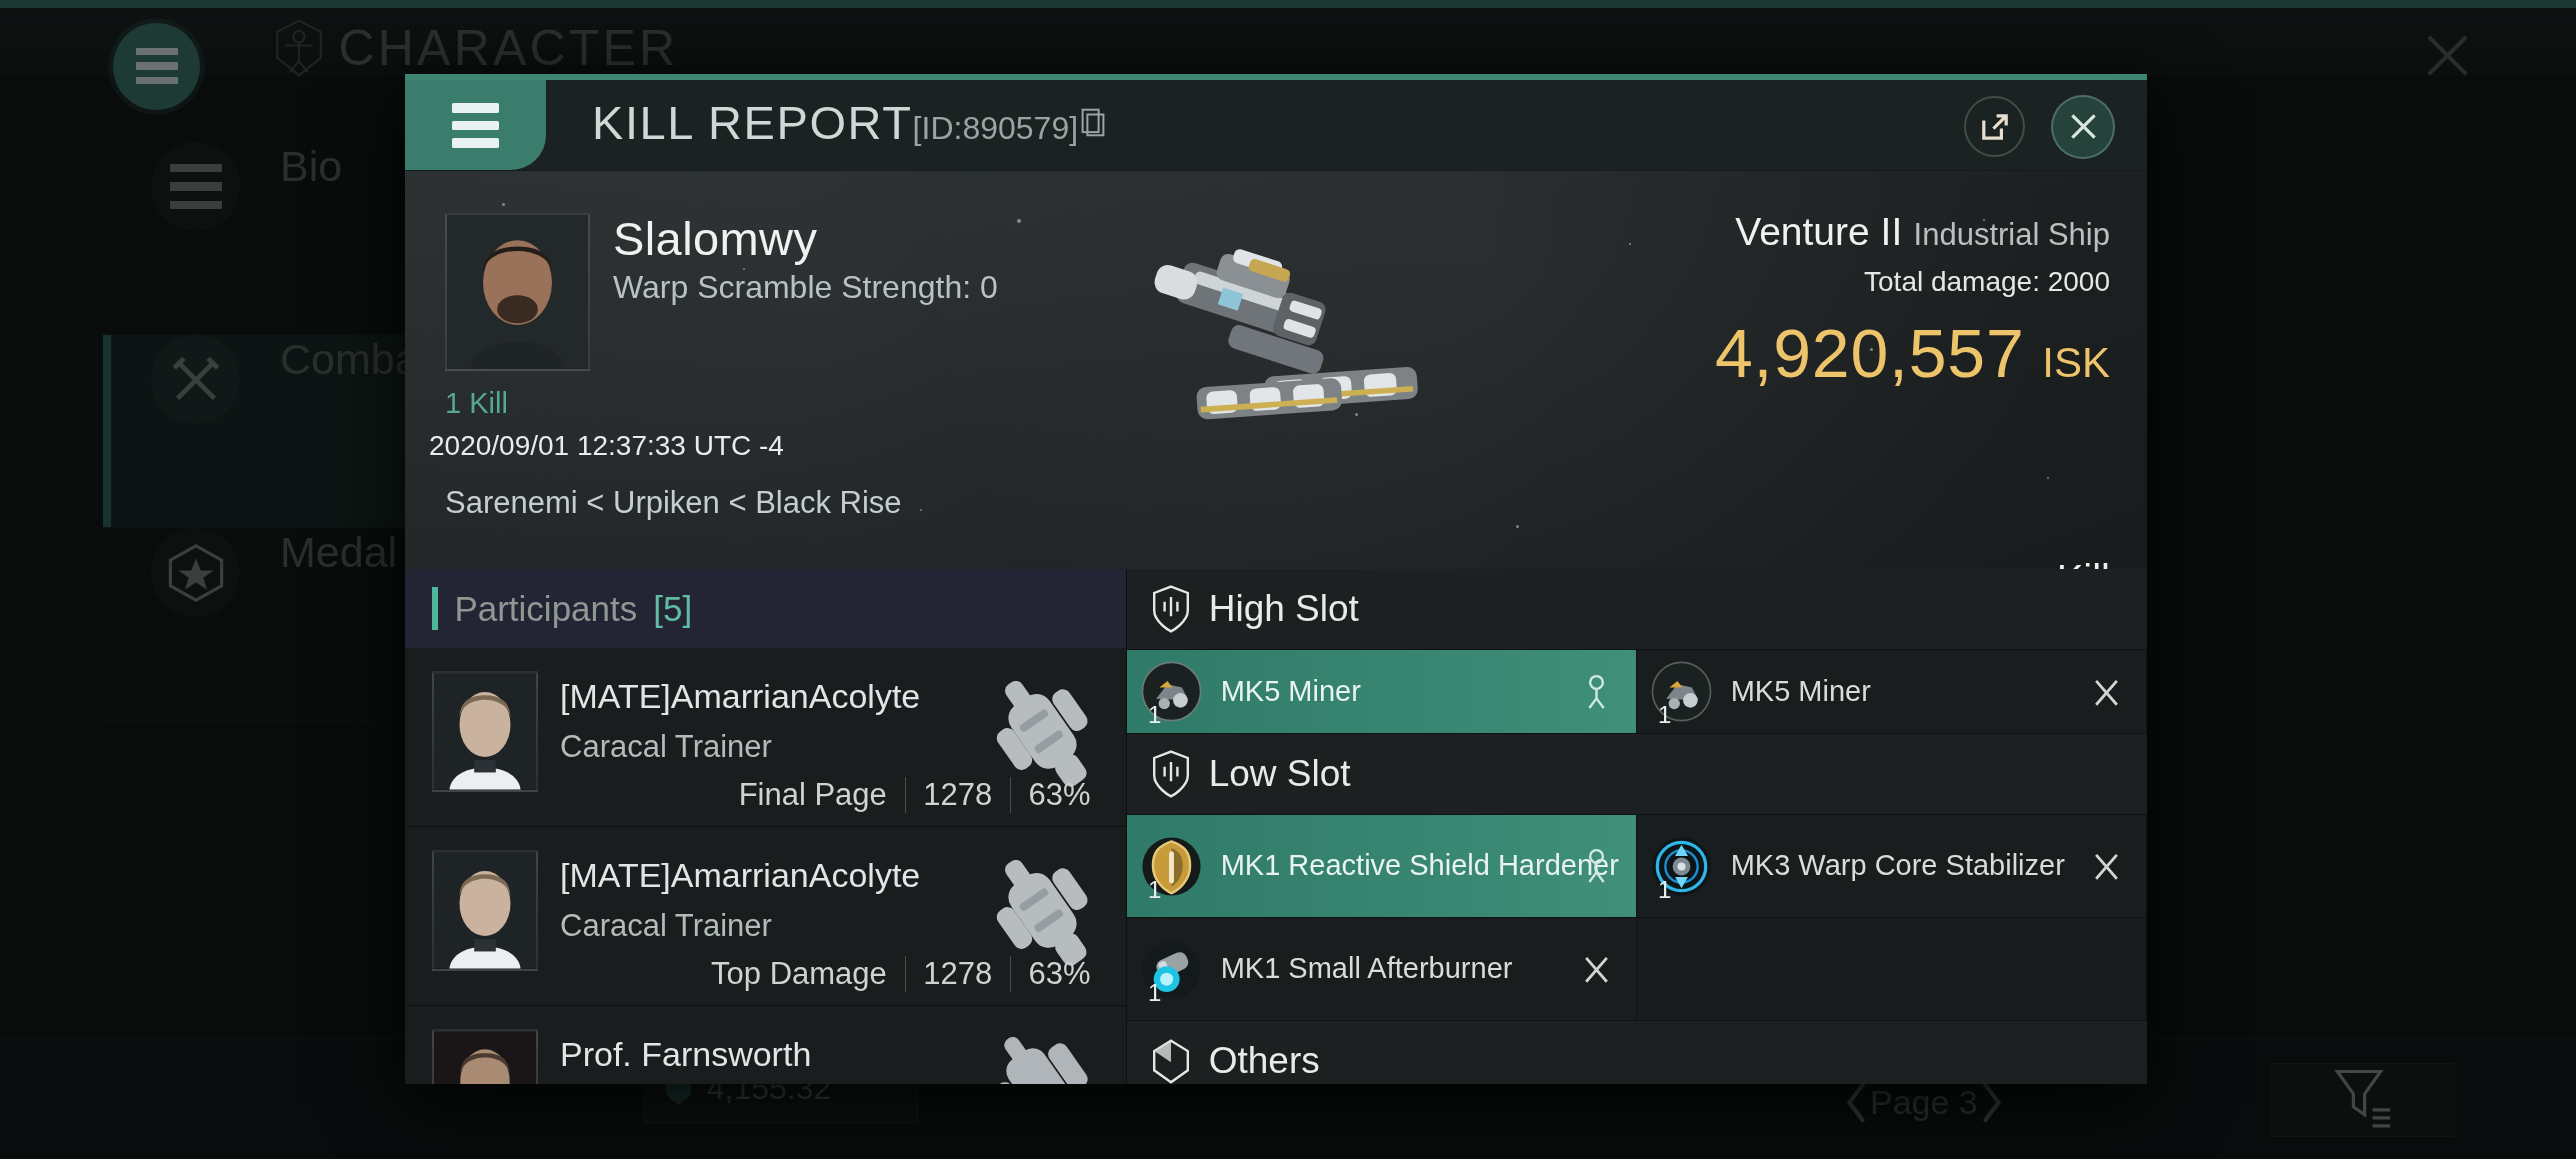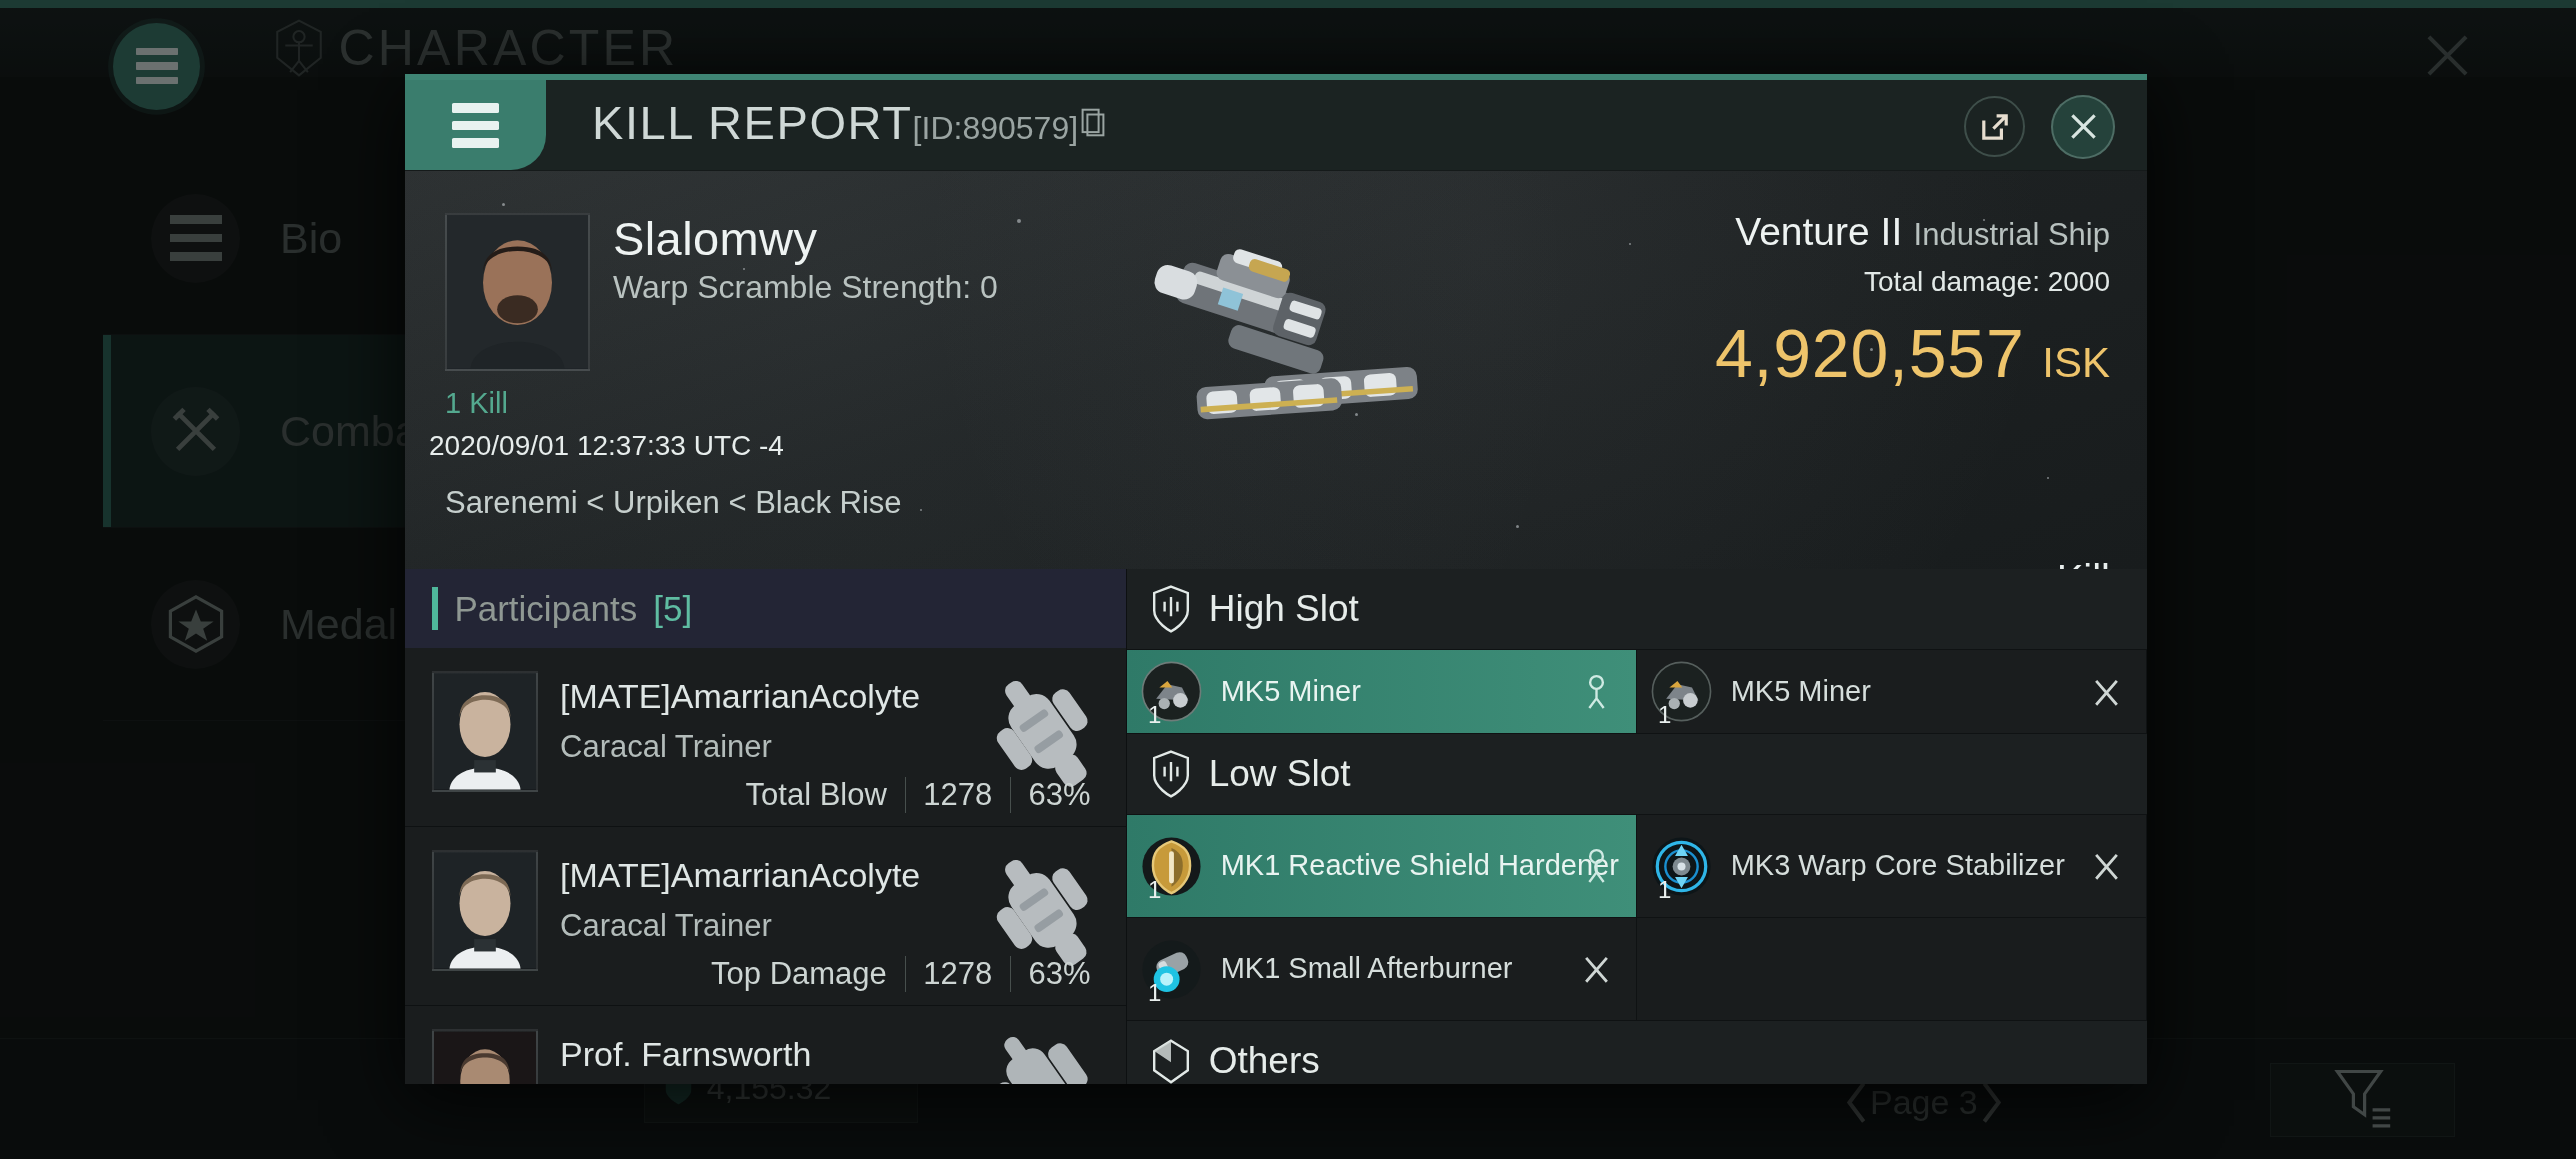--- a/index.html
+++ b/index.html
@@ -41,21 +41,21 @@
   #bg-vitruvian { width: 50px; height: 58px; opacity: .65; }
   #bg-close {
     position: absolute; right: 97px; top: 24px; width: 63px; height: 63px;
     opacity: .55;
   }
   #bg-sidebar {
     position: absolute; left: 103px; top: 142px; width: 419px; height: 926px;
   }
   .bg-side-item {
     position: relative; height: 193px;
-    display: flex; align-items: center; padding-left: 48px; gap: 40px;
+    display: flex; align-items: flex-start; padding-left: 48px; gap: 40px;
     border-bottom: 1.6px solid #191e1d;
     color: #59625f; font-size: 43px;
   }
   .bg-side-item.active { background: rgba(42,88,78,.30); }
   .bg-side-item.active::before {
     content: ''; position: absolute; left:0; top:0; bottom:0; width: 8px; background:#2f6b5e;
   }
   .bg-side-ico {
     width: 89px; height: 89px; border-radius: 50%;
     background: rgba(255,255,255,.045);
@@ -497,21 +497,21 @@
             <rect x="112" y="52" width="24" height="56" rx="10"></rect>
             <rect x="70" y="10" width="24" height="36" rx="10"></rect>
             <rect x="66" y="124" width="32" height="36" rx="10"></rect>
           </g>
           <g fill="#9aa1a6" opacity=".8" transform="rotate(-35 85 85)">
             <rect x="60" y="60" width="40" height="10" rx="4"></rect>
             <rect x="60" y="92" width="40" height="10" rx="4"></rect>
           </g>
         </svg>
         <div class="p-stats">
-          <span>Total Blow</span>
+          <span>Final Page</span>
           <span>1278</span>
           <span>63%</span>
         </div>
       </div>
 
       <div class="participant">
         <div class="p-portrait">
           <svg width="100%" height="100%" viewBox="0 0 132 150">
             <rect width="132" height="150" fill="#1e2326"></rect>
             <ellipse cx="66" cy="66" rx="33" ry="42" fill="#c9b39e"></ellipse>

